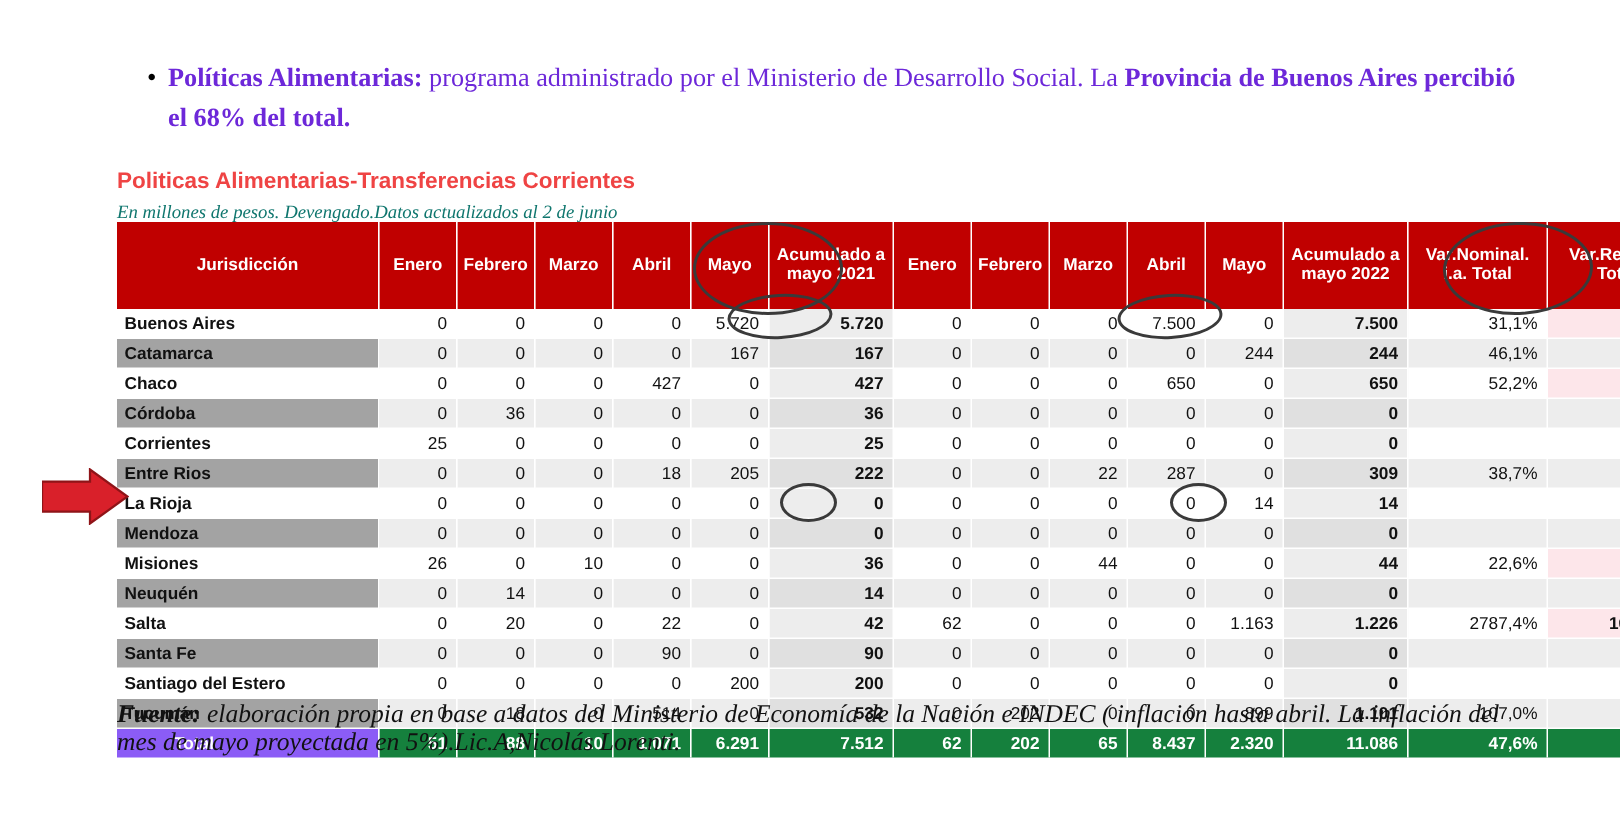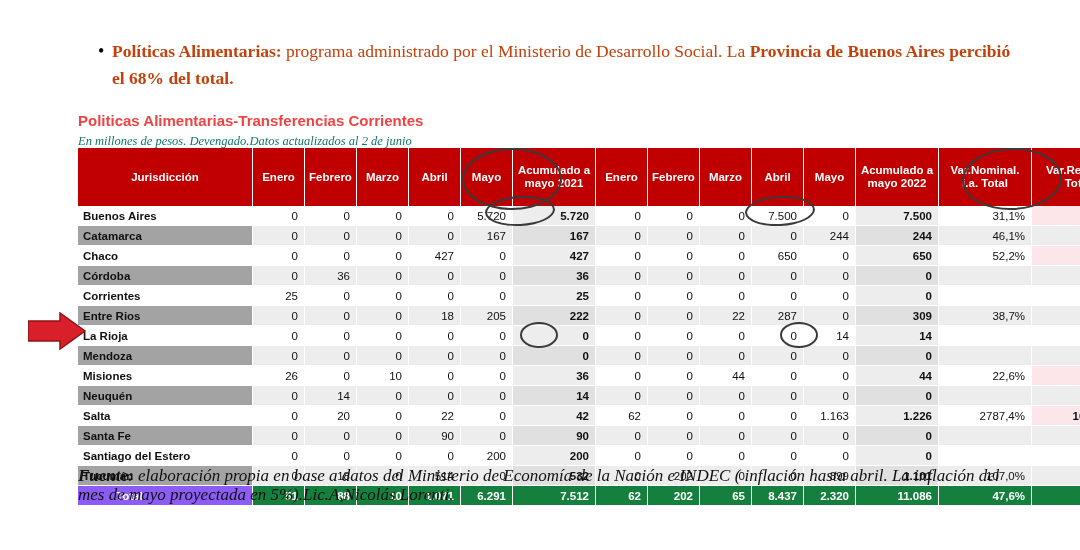--- a/index.html
+++ b/index.html
@@ -28,21 +28,21 @@
   .bullet-dot {
     width: 14px;
     font-size: 18px;
     line-height: 26px;
     flex: 0 0 14px;
     color: #000;
   }
   .bullet-text {
     font-size: 17.5px;
     line-height: 27px;
-    color: #c2410c;
+    color: #6d28d9;
     font-family: "Liberation Serif", serif;
   }
   .bullet-text b { font-weight: bold; }
 
   
   .tbl-title {
     position: absolute;
     left: 78px;
     top: 112px;
     font-family: "Liberation Sans", sans-serif;

